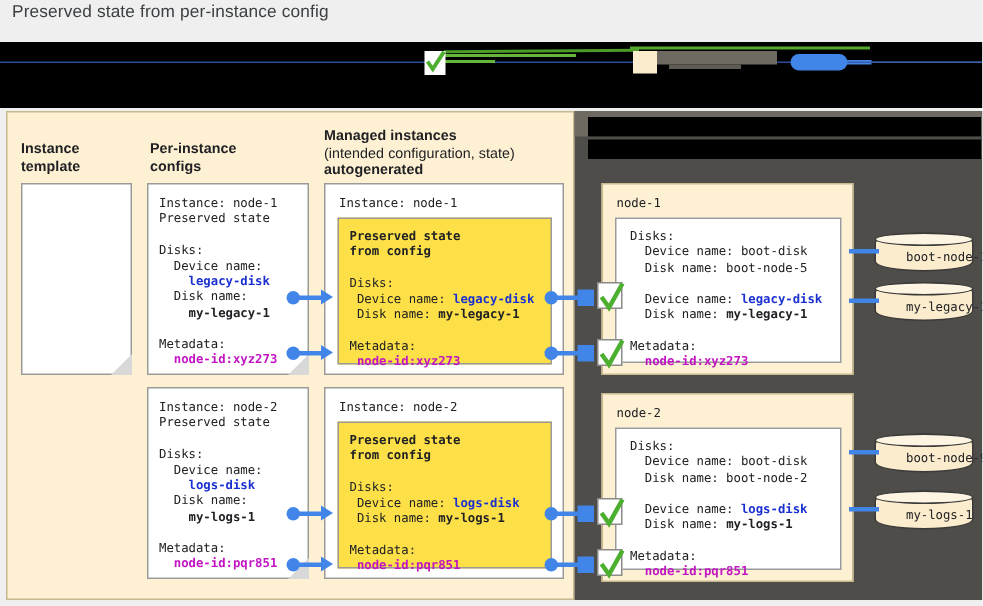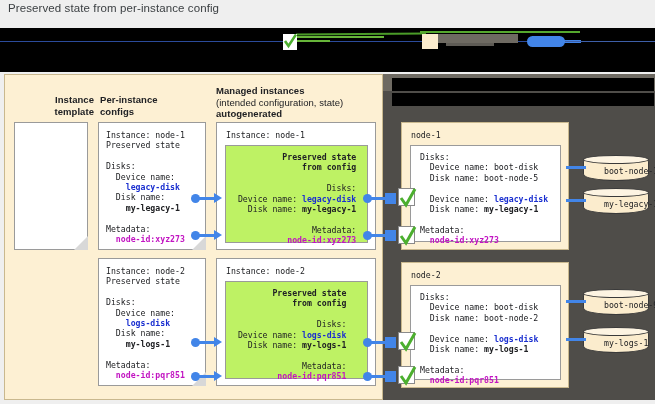--- a/index.html
+++ b/index.html
@@ -157,21 +157,21 @@
     position: absolute;
     font-size: 9.5px;
     font-weight: bold;
     color: #202124;
     line-height: 11.5px;
     letter-spacing: 0.05px;
   }
   .col-head .sub {
     font-weight: normal;
   }
-  .head-tmpl  { left: 14px;  top: 94px;  width: 80px; text-align: right; }
+  .head-tmpl  { left: 14px;  top: 94px;  width: 80px; }
   .head-pic   { left: 100px; top: 94px;  width: 100px; }
   .head-mi    { left: 216px; top: 85px;  width: 165px; }
 
   
   .note {
     position: absolute;
     background: #ffffff;
     border: 1px solid #9a9a9a;
     box-sizing: border-box;
   }
@@ -204,23 +204,22 @@
 
   
   .card-mi1 { left: 216px; top: 122px; width: 160px; height: 128px; }
   .card-mi2 { left: 216px; top: 258px; width: 160px; height: 128px; }
   .mi-title { position: absolute; left: 9px; top: 7px; }
   .mi-inner {
     position: absolute;
     left: 8px; top: 22px;
     width: 143px; height: 98px;
     border: 1px solid #9a9a9a;
-    background: #bef264;
-    box-sizing: border-box;
-    text-align: right;
+    background: #fde047;
+    box-sizing: border-box;
   }
   .mi-inner .mono { position: absolute; left: 7px; top: 6px; }
 
   
   .node-card {
     position: absolute;
     background: #fdf0d3;
     border: 1px solid #c9b88e;
     box-sizing: border-box;
   }

